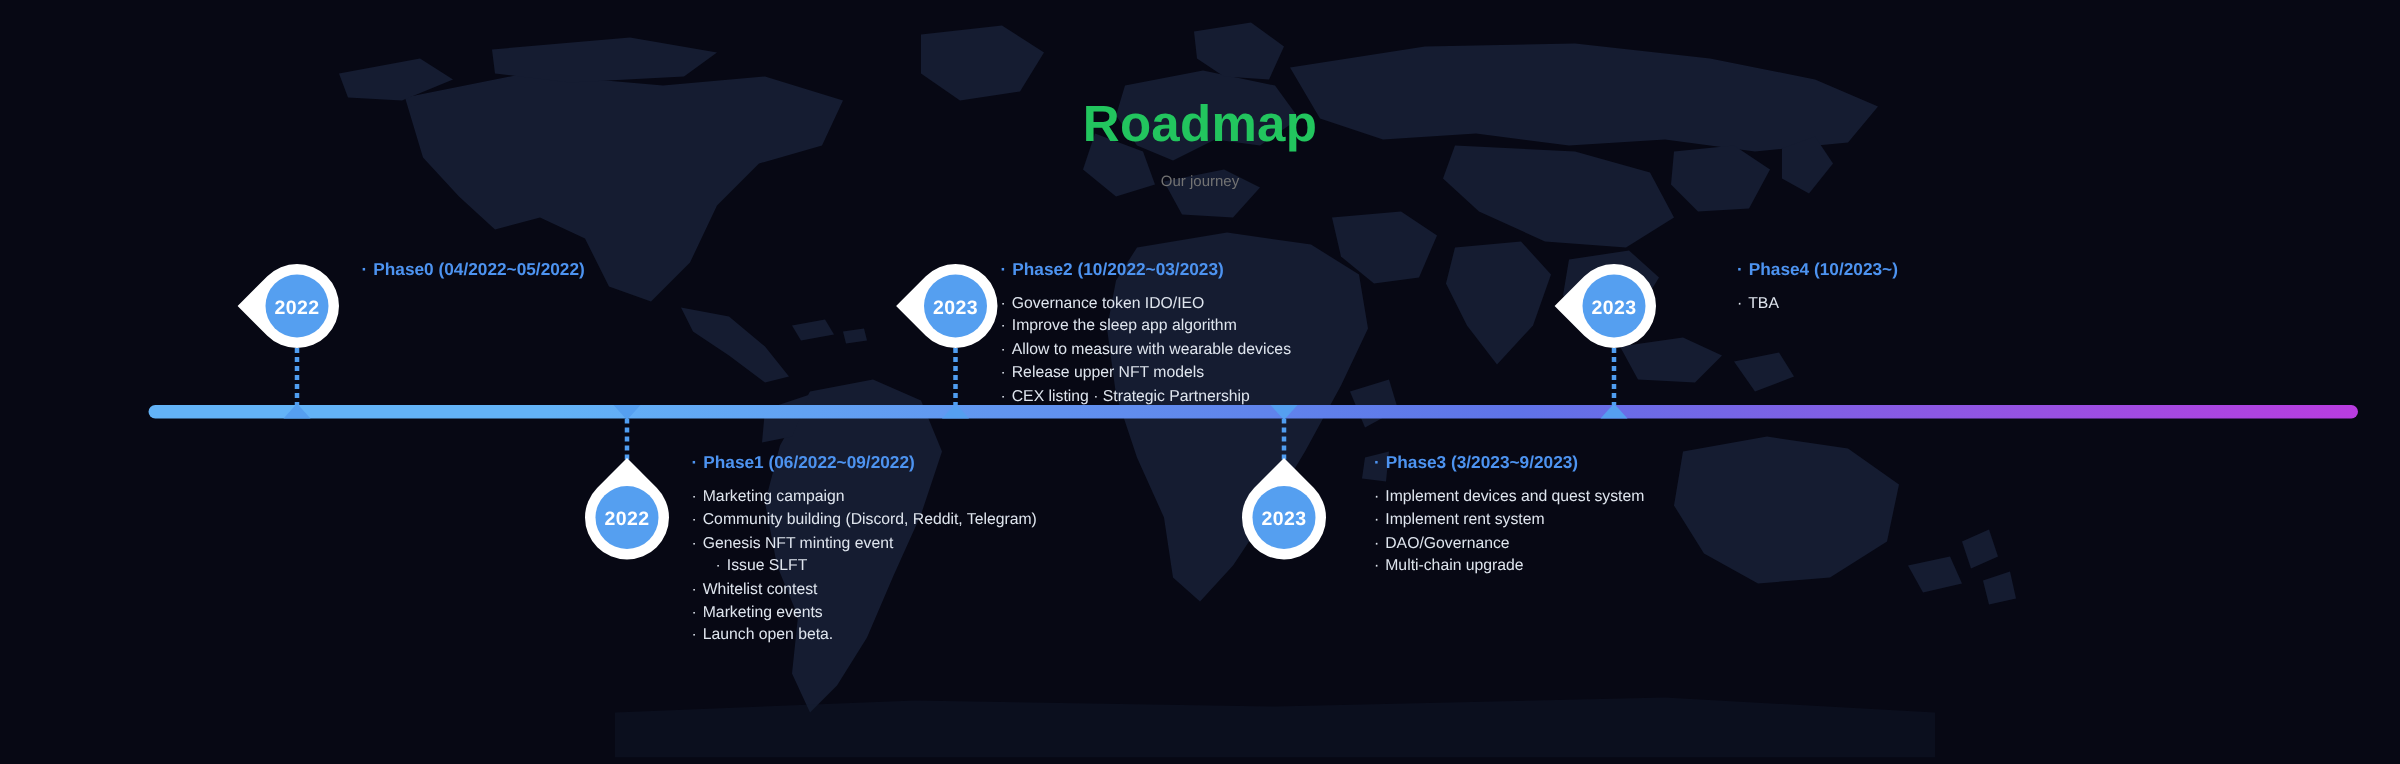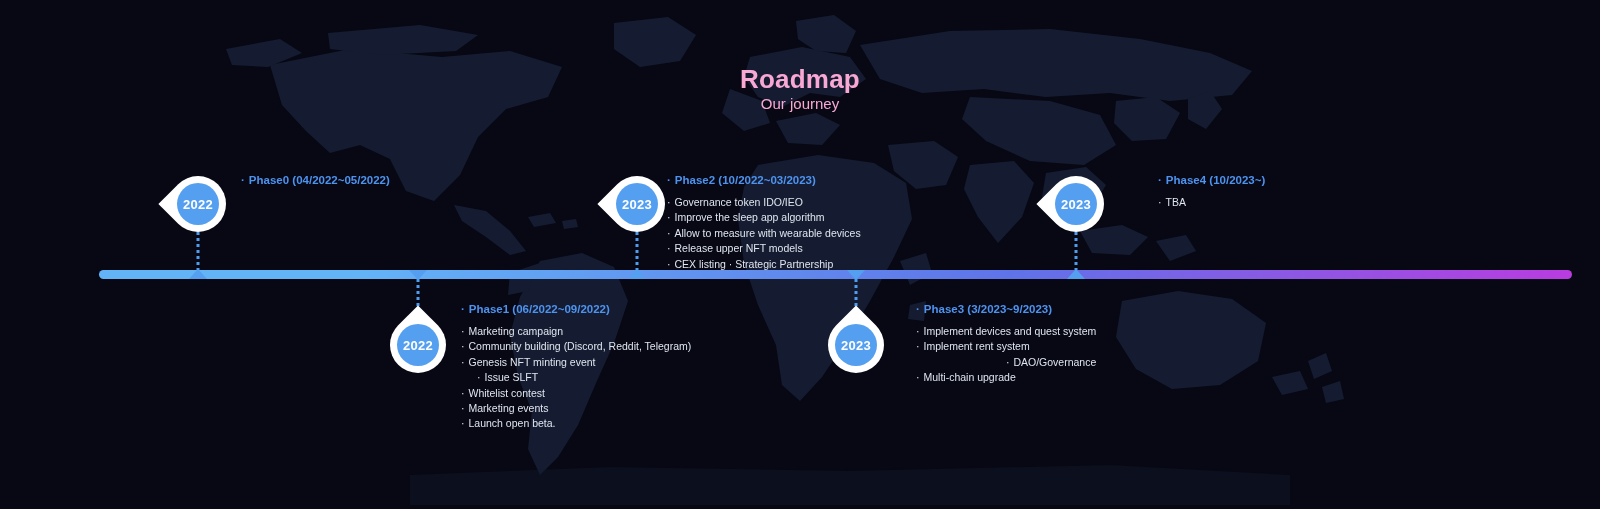--- a/index.html
+++ b/index.html
@@ -18,25 +18,25 @@
   }
   #map-layer svg { width:1180px; height:500px; opacity:1; }
   .landmass { fill:#151c31; }
 
   
   #header {
     position:absolute; top:64px; left:0; right:0;
     text-align:center; z-index:6;
   }
   #page-title {
-    font-size:26px; font-weight:bold; letter-spacing:.2px;
-    color:#f9a8d4;
+    font-size:34px; font-weight:bold; letter-spacing:.2px;
+    color:#22c55e;
   }
   #page-subtitle {
-    font-size:15px; color:#f9a8d4; font-weight:400;
+    margin-top:13px; font-size:10px; color:#737373; font-weight:400;
   }
 
   
   #timeline-bar {
     position:absolute; left:99px; right:28px; top:270px;
     height:9px; border-radius:5px; z-index:4;
   }
 
   
   .phase { position:absolute; z-index:5; }
@@ -213,21 +213,21 @@
         <div class="pin-core" style="background: rgb(85, 159, 240);">
           <span class="pin-year">2023</span>
         </div>
       </div>
     </div>
     <div class="phase-text" style="left: 916px; top: 303px;">
       <div class="phase-heading" style="color: rgb(77, 147, 240);">Phase3 (3/2023~9/2023)</div>
       <ul class="phase-list">
         <li style="color: rgb(223, 229, 238);">Implement devices and quest system</li>
         <li style="color: rgb(223, 229, 238);">Implement rent system</li>
-        <li style="color: rgb(223, 229, 238); text-align: right;">DAO/Governance</li>
+        <li style="color: rgb(223, 229, 238);">DAO/Governance</li>
         <li style="color: rgb(223, 229, 238);">Multi-chain upgrade</li>
       </ul>
     </div>
     <div class="phase above" style="left: 1076px; width: 0px; top: 176px; height: 94px;">
       <div class="bar-notch" style="border-bottom-color: rgb(85, 159, 240);"></div>
       <div class="stem" style="height: 38px; bottom: 0px;"></div>
       <div class="pin" style="background: rgb(255, 255, 255); top: 0px;">
         <div class="pin-core" style="background: rgb(85, 159, 240);">
           <span class="pin-year">2023</span>
         </div>

